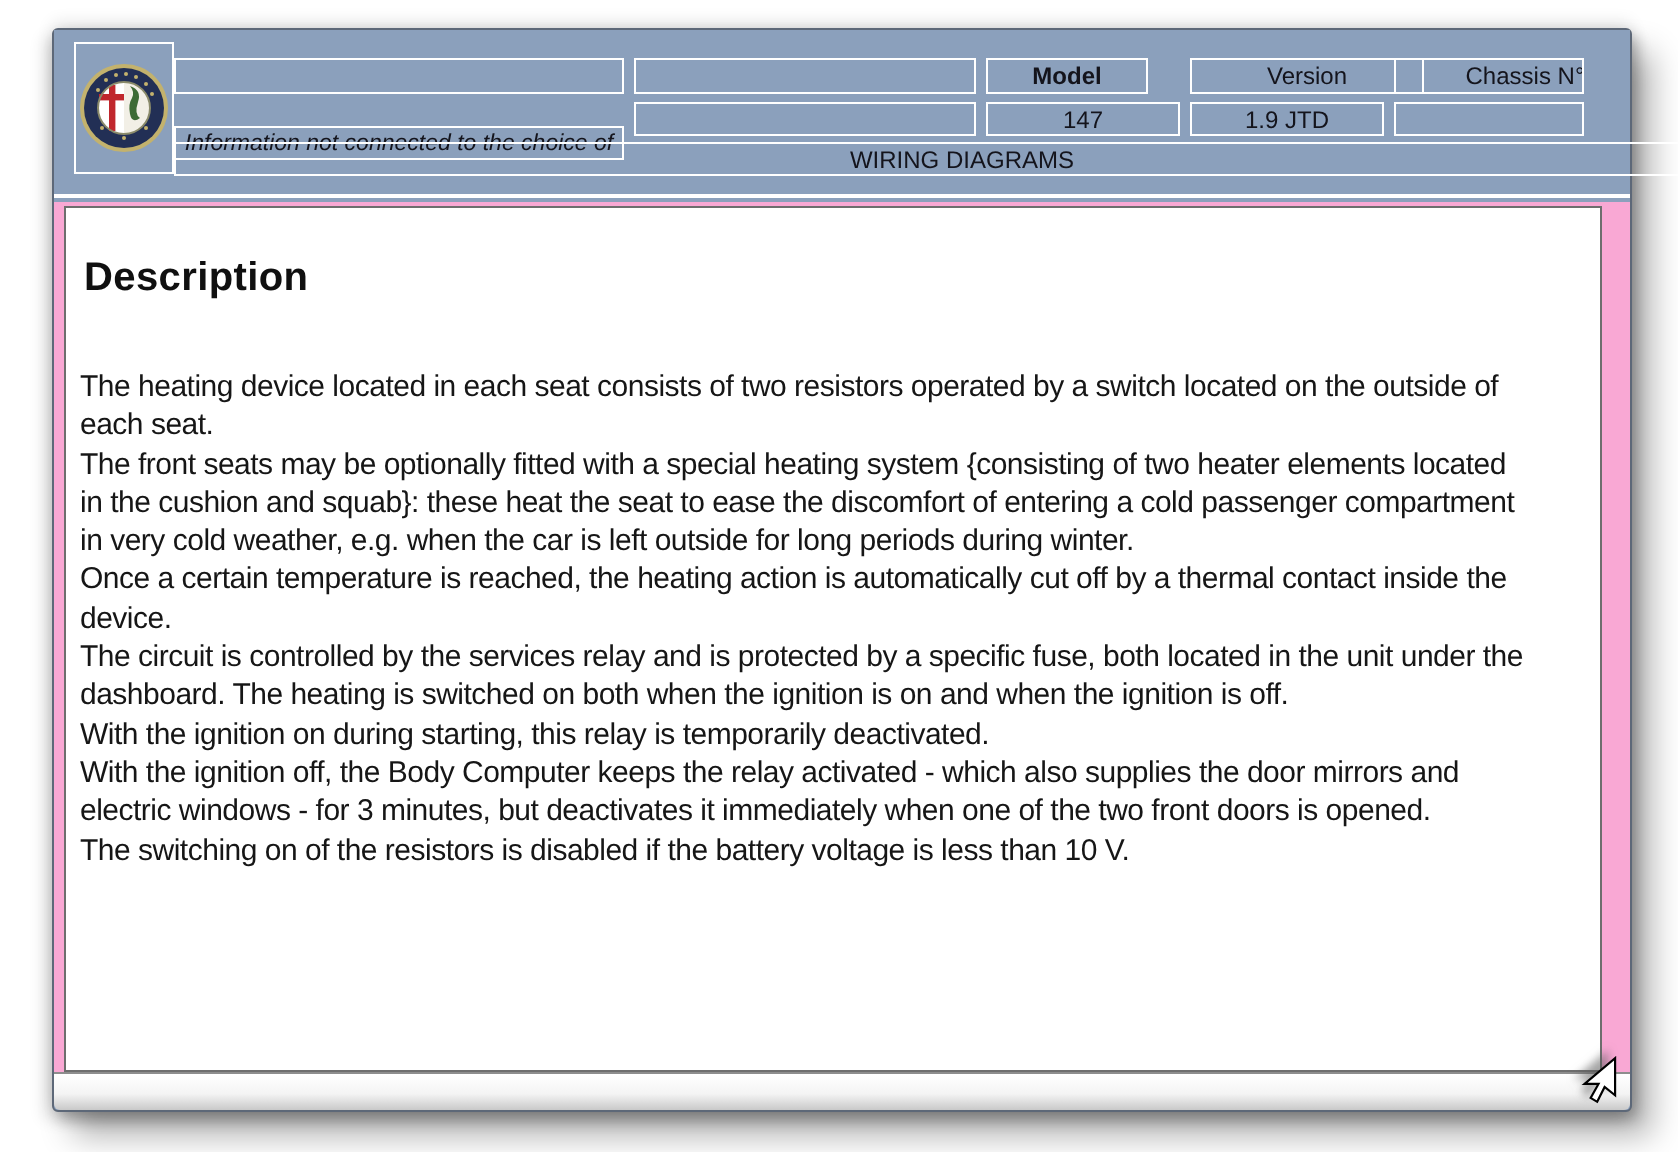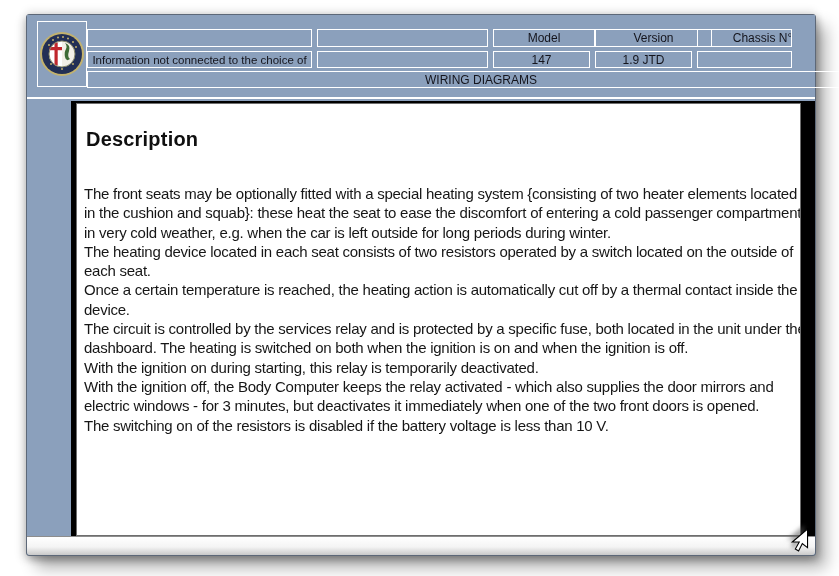--- a/index.html
+++ b/index.html
@@ -19,33 +19,33 @@
 
   
   .header { position:absolute; left:0; top:0; right:0; height:84px;
             background:#8BA0BC; border-bottom:2px solid #ffffff; }
   .logo-box { position:absolute; left:10px; top:6px; width:50px; height:66px;
               border:1px solid #ffffff; display:flex; align-items:center; justify-content:center; }
   .cell { position:absolute; border:1px solid #ffffff; color:#14141c;
           font-size:12px; display:flex; align-items:center; justify-content:center;
           white-space:nowrap; overflow:hidden; }
   .c-a1 { left:60px;  top:14px; width:225px; height:18px; }
-  .c-a2 { left:60px;  top:36px; width:225px; height:17px; font-size:11.5px; }
+  .c-a2 { left:60px;  top:48px; width:225px; height:17px; font-size:11.5px;font-style:italic; }
   .c-b1 { left:290px; top:14px; width:171px; height:18px; }
   .c-b2 { left:290px; top:36px; width:171px; height:17px; }
-  .c-m1 { left:466px; top:14px; width:102px;  height:18px; }
+  .c-m1 { left:466px; top:14px; width:81px;  height:18px;font-weight:bold; }
   .c-m2 { left:466px; top:36px; width:97px;  height:17px; }
   .c-v1 { left:568px; top:14px; width:117px;  height:18px; }
   .c-v2 { left:568px; top:36px; width:97px;  height:17px; }
   .c-c1 { left:670px; top:14px; width:95px;  height:18px;padding-left:36px; }
   .c-c2 { left:670px; top:36px; width:95px;  height:17px; }
   .c-title { left:60px; top:56px; width:788px; height:17px; font-size:12px; }
 
   
-  .body-area { position:absolute; top:86px; left:0; right:0; bottom:19px; background:#000000;margin-left:44px; }
+  .body-area { position:absolute; top:86px; left:0; right:0; bottom:19px; background:#f9a8d4; }
   .panel { position:absolute; top:2px; left:5px; right:14px; bottom:0;
            background:#ffffff; border:1px solid #6e6e6e;
            padding:24px 30px 0 7px; overflow:hidden; }
   .panel h1 { font-size:20px; font-weight:bold; color:#101010; margin-left:2px;
               letter-spacing:.2px; }
   .textblock { margin-top:33px; width:724px; font-size:15px; line-height:19.3px;
                letter-spacing:-0.25px; color:#161616; }
   .para { margin:0; }
 
   
@@ -104,22 +104,22 @@
     <div class="cell c-c1">Chassis N°</div>
     <div class="cell c-c2"></div>
 
     <div class="cell c-title">WIRING DIAGRAMS</div>
   </div>
 
   <div class="body-area">
     <div class="panel">
       <h1>Description</h1>
       <div class="textblock">
+          <div class="para">The heating device located in each seat consists of two resistors operated by a switch located on the outside of each seat.</div>
           <div class="para">The front seats may be optionally fitted with a special heating system {consisting of two heater elements located in the cushion and squab}: these heat the seat to ease the discomfort of entering a cold passenger compartment in very cold weather, e.g. when the car is left outside for long periods during winter.</div>
-          <div class="para">The heating device located in each seat consists of two resistors operated by a switch located on the outside of each seat.</div>
           <div class="para">Once a certain temperature is reached, the heating action is automatically cut off by a thermal contact inside the device.</div>
           <div class="para">The circuit is controlled by the services relay and is protected by a specific fuse, both located in the unit under the dashboard. The heating is switched on both when the ignition is on and when the ignition is off.</div>
           <div class="para">With the ignition on during starting, this relay is temporarily deactivated.</div>
           <div class="para">With the ignition off, the Body Computer keeps the relay activated - which also supplies the door mirrors and electric windows - for 3 minutes, but deactivates it immediately when one of the two front doors is opened.</div>
           <div class="para">The switching on of the resistors is disabled if the battery voltage is less than 10 V.</div>
         </div>
     </div>
   </div>
 
   <div class="bottom-strip"></div>

